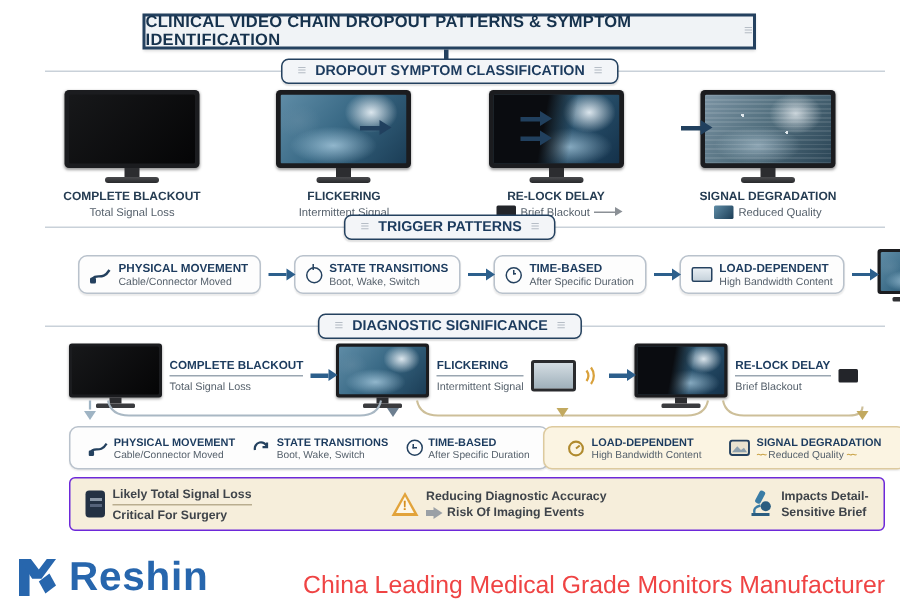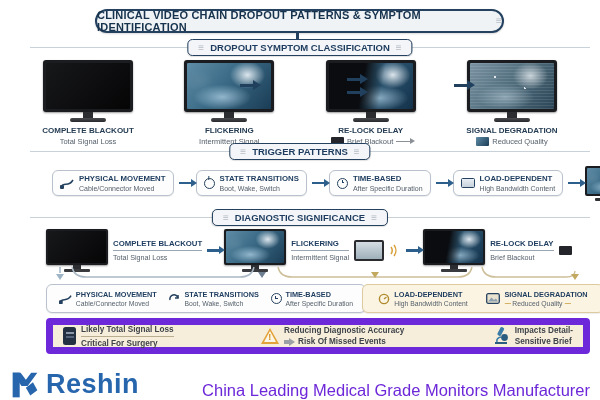--- a/index.html
+++ b/index.html
@@ -5,21 +5,21 @@
   html,body{margin:0;padding:0;background:#fff;}
   .canvas{position:relative;width:600px;height:400px;background:#fff;overflow:hidden;
           font-family:"Liberation Sans",sans-serif;color:#1c3b5e;}
   
   .rule{position:absolute;left:30px;width:560px;height:0;border-top:1px solid #c9d1d9;}
   .hdr{position:absolute;left:50%;transform:translateX(-50%);display:inline-flex;align-items:center;gap:6px;
        background:#f3f5f8;border:1.6px solid #24415f;border-radius:5px;padding:2px 10px;
        font-weight:bold;font-size:9.5px;color:#1c3b5e;white-space:nowrap;box-shadow:0 1px 1px rgba(0,0,0,.12);}
   .ham{color:#b6bdc6;font-size:10px;line-height:1;}
   
-  .title-box{position:absolute;left:95px;top:9px;width:405px;height:20px;border:2px solid #24415f;border-radius:12px;
+  .title-box{position:absolute;left:95px;top:9px;width:405px;height:20px;border:2px solid #24415f;border-radius:0;
              background:#f0f3f6;display:flex;align-items:center;justify-content:center;gap:6px;
              font-weight:bold;font-size:11px;letter-spacing:.2px;color:#16324d;box-shadow:0 1px 2px rgba(0,0,0,.15);}
   .vline{position:absolute;left:296px;top:33px;width:3px;height:8px;background:#24415f;}
   
   .sym-row{position:absolute;left:38px;top:60px;width:524px;display:flex;justify-content:space-between;}
   .sym{width:100px;display:flex;flex-direction:column;align-items:center;}
   .mscreen{width:84px;height:46px;background:#1b1c1f;border-radius:3px;padding:3px;box-shadow:0 1px 2px rgba(0,0,0,.4);}
   .view{width:100%;height:100%;border-radius:1px;}
   .stand{width:10px;height:6px;background:#2c2d30;}
   .base{width:36px;height:4px;background:linear-gradient(#4a4b4e,#28292c);border-radius:2px;}
@@ -107,21 +107,21 @@
       padding:0 6px;box-shadow:0 1px 1px rgba(0,0,0,.08);}
   .diagbox-tan{position:absolute;left:362px;top:284px;width:228px;height:27px;background:#fbf4e2;
       border:1px solid #ddca9e;border-radius:6px;display:flex;align-items:center;justify-content:space-around;
       padding:0 6px;box-shadow:0 1px 1px rgba(0,0,0,.08);}
   .ditem{display:flex;align-items:center;gap:4px;}
   .ditem .txt{display:flex;flex-direction:column;}
   .ditem .t1{font-size:7.3px;font-weight:bold;color:#1c3b5e;white-space:nowrap;display:flex;gap:3px;align-items:center;}
   .ditem .t2{font-size:6.8px;color:#56616c;white-space:nowrap;margin-top:1px;}
   .squig{color:#c9a245;font-weight:bold;letter-spacing:-1px;}
   
-  .summary{position:absolute;left:46px;top:318px;width:544px;height:36px;background:#f6eedb;border:7px solid #6d28d9;
+  .summary{position:absolute;left:46px;top:318px;width:544px;height:36px;background:#f6eedb;border:1px solid #6d28d9;
       border-radius:4px;display:flex;align-items:center;justify-content:space-between;padding:0 10px;box-sizing:border-box;}
   .sgroup{display:flex;align-items:center;gap:5px;}
   .slines{display:flex;flex-direction:column;gap:2px;}
   .sline{display:flex;align-items:center;gap:4px;font-size:8.2px;font-weight:bold;color:#3f444a;white-space:nowrap;}
   .sline.rule-under{border-bottom:1px solid #b9ad8f;padding-bottom:2px;}
   .ic-device{width:13px;height:18px;background:#233143;border-radius:2.5px;position:relative;flex:none;}
   .ic-device::before{content:"";position:absolute;left:2.5px;top:5px;width:8px;height:1.6px;background:#8a97a6;}
   .ic-device::after{content:"";position:absolute;left:2.5px;top:9px;width:8px;height:1.6px;background:#55637a;}
   .warn{position:relative;width:0;height:0;flex:none;
       border-left:9px solid transparent;border-right:9px solid transparent;border-bottom:16px solid #e2a33a;}
@@ -134,21 +134,21 @@
       border-left:6px solid #2e6da4;border-top:4px solid transparent;border-bottom:4px solid transparent;}
   .sarr-tan::after{background:#d9b36c;} .sarr-tan::before{content:"";position:absolute;right:-1px;top:-2px;
       border-left:6px solid #d9b36c;border-top:4px solid transparent;border-bottom:4px solid transparent;}
   .sarr-gray::after{background:#9aa0a6;} .sarr-gray::before{content:"";position:absolute;right:-1px;top:-2px;
       border-left:6px solid #9aa0a6;border-top:4px solid transparent;border-bottom:4px solid transparent;}
   
   .footer{position:absolute;left:0;top:358px;width:600px;height:42px;display:flex;align-items:flex-end;
       justify-content:space-between;padding:0 10px;box-sizing:border-box;background:#fff;}
   .brand{display:flex;align-items:center;gap:6px;}
   .brand-name{font-size:27px;font-weight:bold;color:#2766ad;letter-spacing:.5px;}
-  .tagline{font-size:16.5px;color:#6d28d9;margin-top:16px;}
+  .tagline{font-size:16.5px;color:#ef4444;margin-top:16px;}
 </style>
 </head>
 <body>
 
 <div class="canvas">
 
   <div class="title-box">
     <span>CLINICAL VIDEO CHAIN DROPOUT PATTERNS &amp; SYMPTOM IDENTIFICATION</span>
     <span class="ham">≡</span>
   </div>
@@ -389,21 +389,21 @@
         <span class="sline rule-under">Likely Total Signal Loss</span>
         <span class="sline">Critical For Surgery</span>
       </div>
     </div>
     <div class="sgroup">
       <span class="warn"></span>
       <div class="slines">
         <span class="sline">Reducing Diagnostic Accuracy</span>
         <span class="sline">
             <span class="sarr sarr-gray"></span>
-            <span>Risk Of Missed Events</span>
+            <span>Risk Of Imaging Events</span>
           </span>
       </div>
     </div>
     <div class="sgroup">
       <svg width="18" height="20" viewBox="0 0 18 20">
         <rect x="7" y="1" width="4" height="9" rx="1.5" transform="rotate(28 9 5)" fill="#3a7ca5"></rect>
         <circle cx="12.5" cy="11.5" r="3.4" fill="#2b5d80"></circle>
         <path d="M3,18 h12 v-2 h-12 z" fill="#2b5d80"></path>
         <path d="M5,16 q-1,-4 4,-5" stroke="#3a7ca5" stroke-width="1.6" fill="none"></path>
       </svg>

